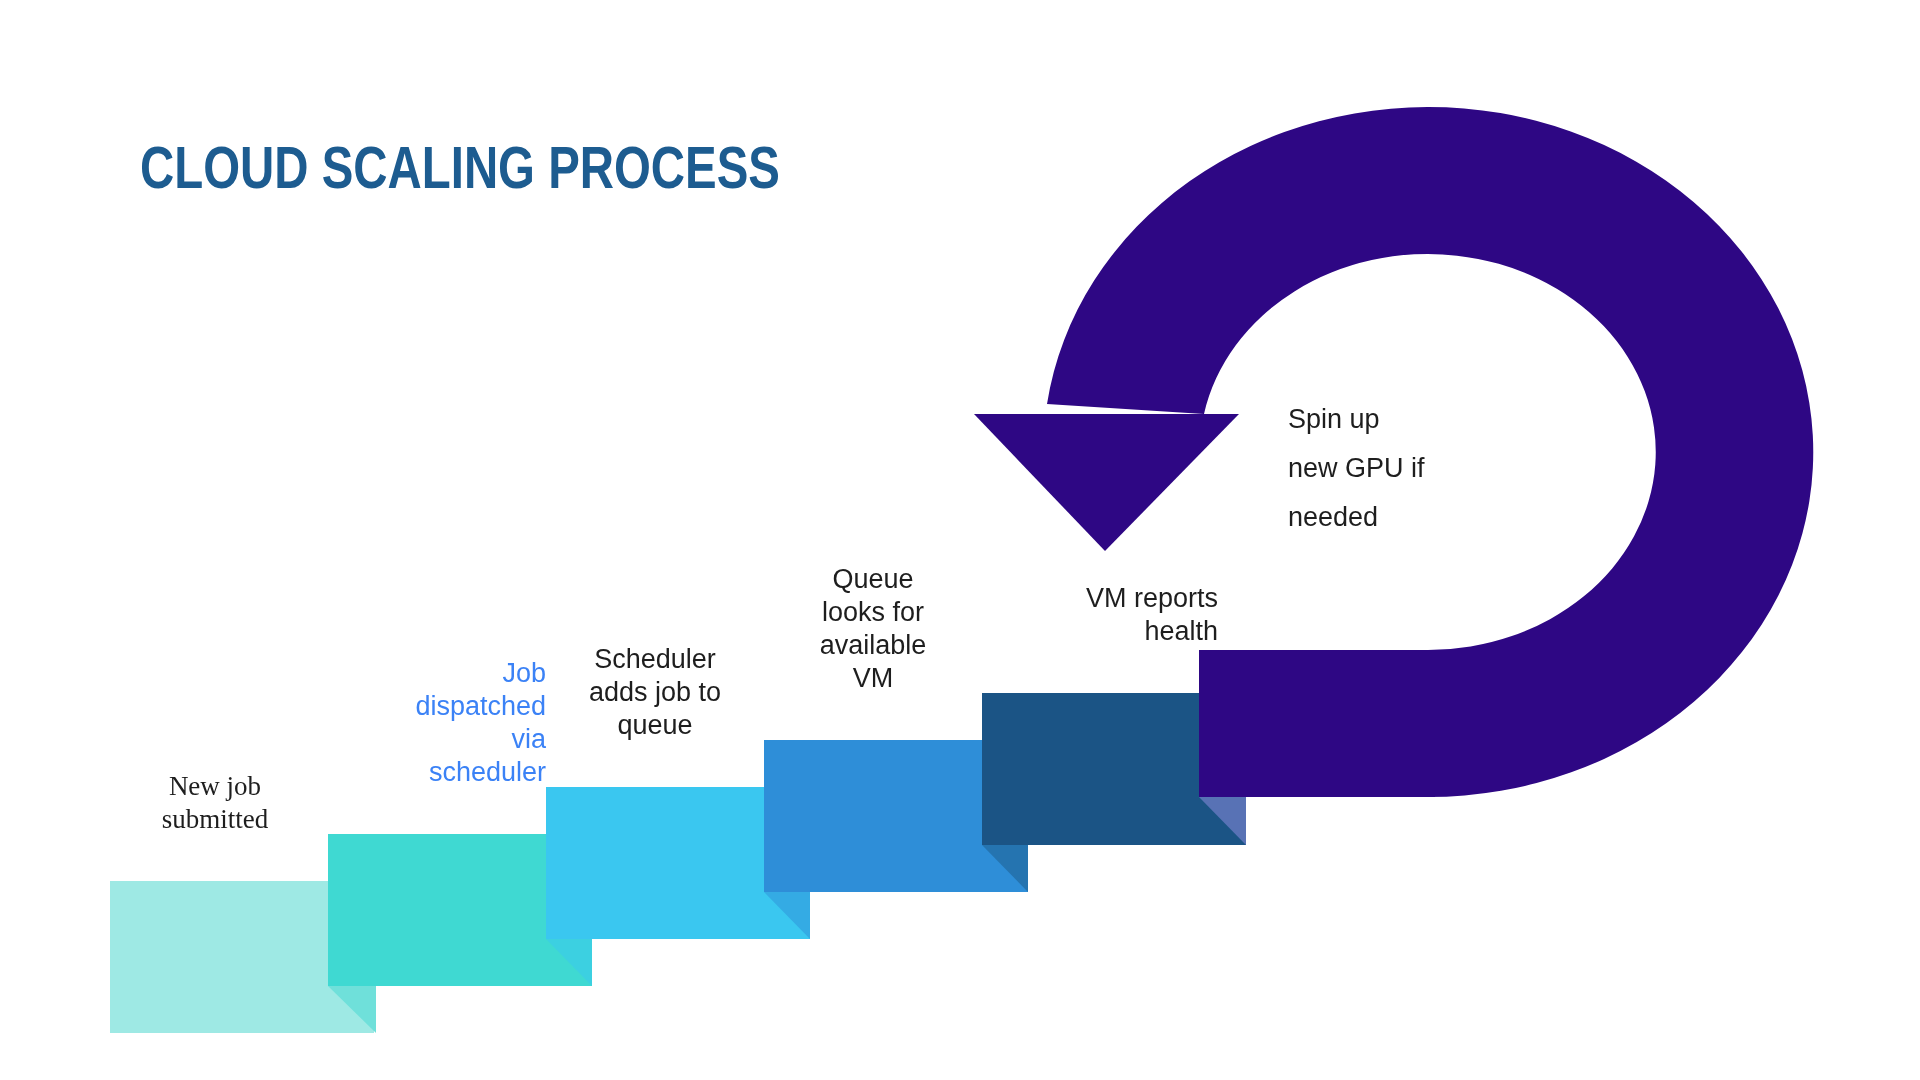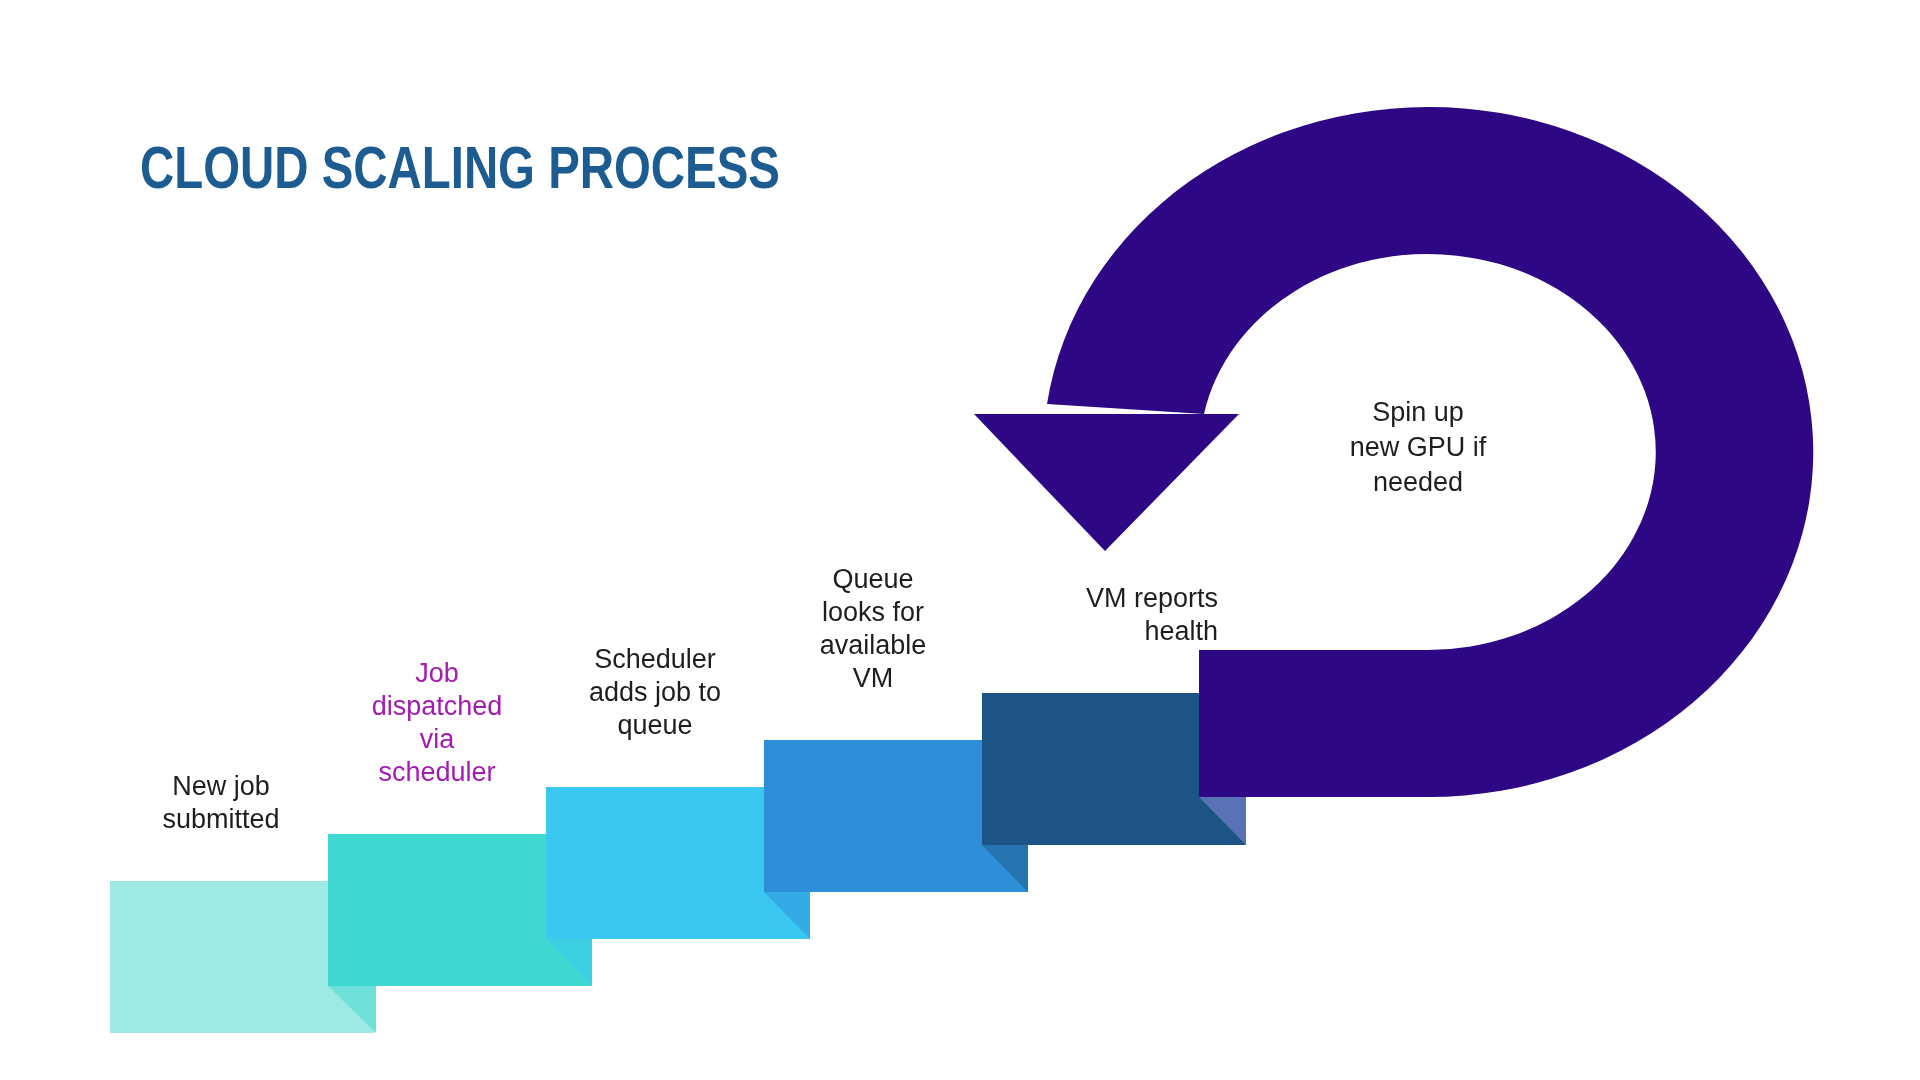--- a/index.html
+++ b/index.html
@@ -77,33 +77,33 @@
   }
   .label {
     position: absolute;
     width: 218px;
     font-size: 27px;
     line-height: 33px;
     text-align: center;
     white-space: pre-line;
     z-index: 4;
   }
-  .label-1 { left: 112px; top: 770px; }
+  .label-1 { left: 106px; top: 770px; font-family: Liberation Serif, serif; }
   .label-2 { left: 328px; top: 657px; }
   .label-3 { left: 546px; top: 643px; }
   .label-4 { left: 764px; top: 563px; }
   .label-5 { left: 1000px; top: 582px; text-align: right; }
   .label-loop {
     position: absolute;
     left: 1288px;
     top: 395px;
     width: 260px;
     font-size: 27px;
-    line-height: 35px;
-    text-align: center;
+    line-height: 49px;
+    text-align: left;
     white-space: pre-line;
     z-index: 4;
   }
 </style>
 </head>
 <body>
 
 <div class="canvas" style="background-color: rgb(255, 255, 255); padding-left: 48px;">
 
   <div class="title" style="color: rgb(29, 92, 144);">CLOUD SCALING PROCESS</div>
@@ -121,21 +121,21 @@
   <div class="fold fold-4" style="background-color: rgb(52, 171, 228);"></div>
   <div class="step step-4" style="background-color: rgb(46, 142, 216);"></div>
   <div class="fold fold-5" style="background-color: rgb(37, 116, 176);"></div>
   <div class="step step-5" style="background-color: rgb(27, 84, 133);"></div>
 
   <div class="band" style="background-color: rgb(46, 7, 132);"></div>
   <div class="fold-loop" style="background-color: rgb(88, 114, 181);"></div>
 
   <div class="label label-1" style="color: rgb(30, 30, 30);">New job
 submitted</div>
-  <div class="label label-2" style="color: #a21caf;">Job
+  <div class="label label-2" style="color: #3b82f6; text-align: right;">Job
 dispatched
 via
 scheduler</div>
   <div class="label label-3" style="color: rgb(30, 30, 30);">Scheduler
 adds job to
 queue</div>
   <div class="label label-4" style="color: rgb(30, 30, 30);">Queue
 looks for
 available
 VM</div>

